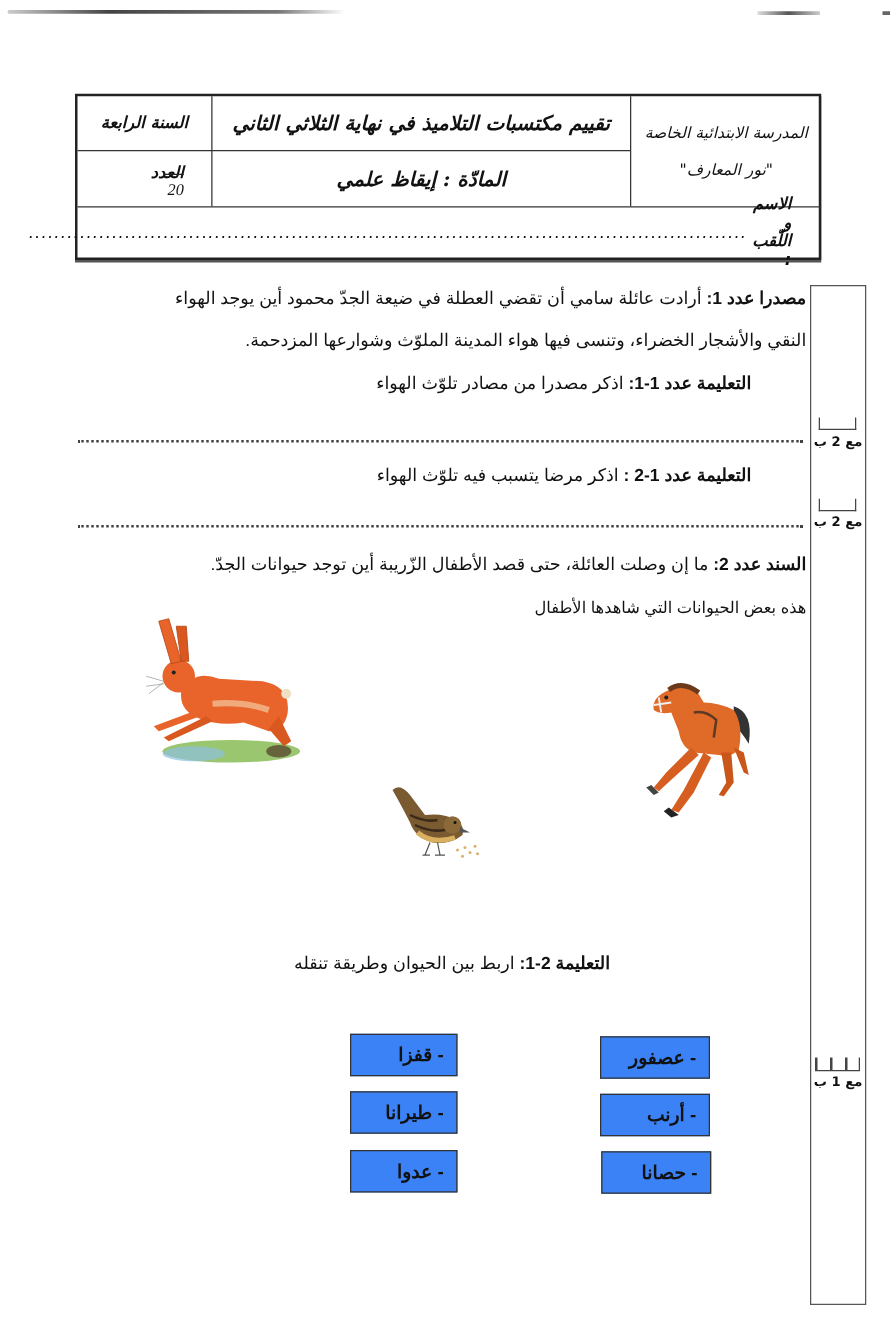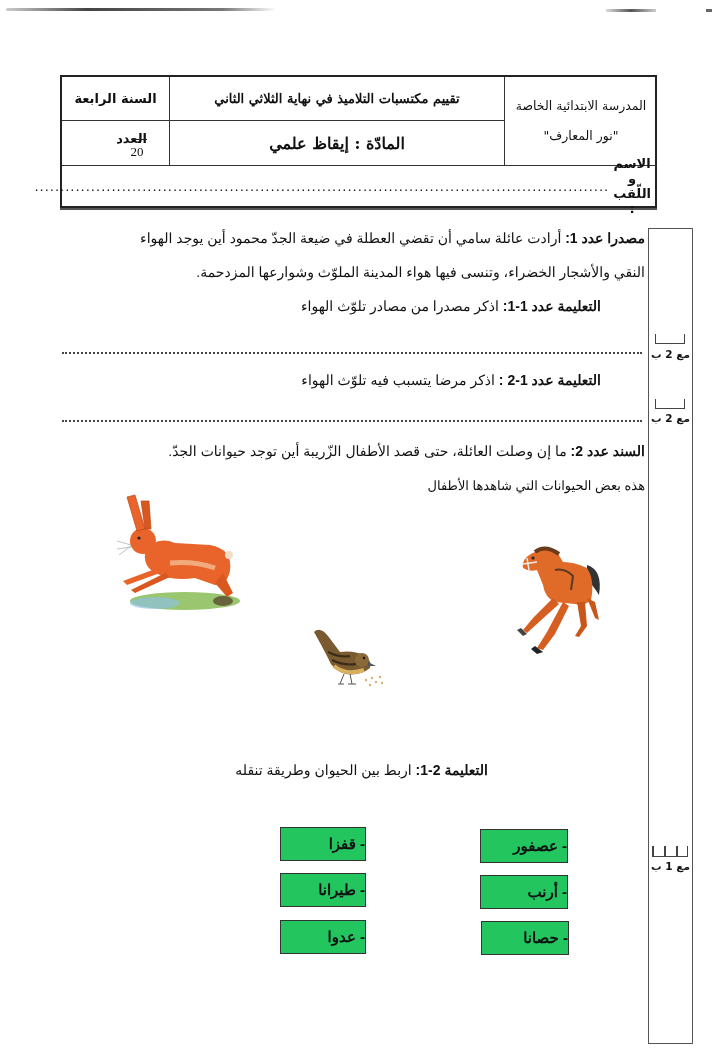--- a/index.html
+++ b/index.html
@@ -11,51 +11,51 @@
   .abs { position: absolute; }
   .scan-top { left: 6px; top: 8px; width: 270px; height: 3px;
     background: linear-gradient(90deg, #ccc, #444 30%, #777 80%, #fff); border-radius: 2px; }
   .scan-top2 { left: 606px; top: 9px; width: 50px; height: 3px; background: linear-gradient(90deg,#ddd,#555,#ccc); }
   .scan-top3 { left: 706px; top: 9px; width: 6px; height: 3px; background:#666; }
 
   
   .hdr { left: 60px; top: 75px; width: 597px; height: 133px;
     border: 2px solid #222; box-shadow: 0 2px 0 #555; box-sizing: border-box; direction: rtl; }
   .cell { position: absolute; box-sizing: border-box; display: flex; align-items: center; justify-content: center;
-    text-align: center; direction: rtl; }
+    direction: rtl; font-style: italic; }
   .vline { position: absolute; width: 1px; background: #333; }
   .hline { position: absolute; height: 1px; background: #333; }
   .school { font-size: 12.5px; line-height: 30px; flex-direction: column; }
-  .title-main { font-family: "DejaVu Serif", "Liberation Serif", serif; font-weight: bold; font-size: 13px; letter-spacing: 0; }
+  .title-main { font-family: "DejaVu Serif", "Liberation Serif", serif; font-weight: bold; font-size: 16px; letter-spacing: 0; }
   .year { font-weight: bold; font-size: 13px; }
   .subject { font-family: "DejaVu Serif", "Liberation Serif", serif; font-weight: bold; font-size: 16px; }
   .score { font-weight: bold; font-size: 13px; padding-left: 44px; }
   .fraction { position: absolute; left: 26px; top: 18px; font-family: "Liberation Serif", serif; font-size: 13px; font-weight: normal; margin-left: 39px; }
   .fraction .bar { display: block; width: 16px; height: 1px; background: #222; margin: 0 0 4px 4px; }
-  .namerow { font-size: 13px; font-weight: bold; justify-content: flex-start; padding-right: 6px; }
+  .namerow { font-size: 13px; font-weight: bold; justify-content: flex-start; padding-right: 24px; }
   .namerow .dots { font-weight: normal; letter-spacing: 1px; margin-right: 4px; }
 
   
   .margin-col { left: 648px; top: 228px; width: 45px; height: 816px; border: 1px solid #555; box-sizing: border-box; }
   .bracket { position: absolute; left: 6px; width: 30px; height: 10px; border: 1.5px solid #444; border-top: none; box-sizing: border-box; }
   .bracket3 { position: absolute; left: 3px; width: 36px; height: 10px; border-bottom: 1.5px solid #444; box-sizing: border-box; }
   .bracket3 i { position: absolute; bottom: 0; width: 1.5px; height: 10px; background: #444; }
   .mark { position: absolute; left: 0; width: 43px; text-align: center; font-size: 10.5px; font-weight: bold; direction: rtl; }
 
   
   .para { right: 70px; direction: rtl; text-align: right; font-size: 14px; font-family: "Liberation Sans", sans-serif; white-space: nowrap; }
   .para b { font-weight: bold; }
   .dotted { left: 62px; width: 580px; height: 0; border-top: 2px dotted #444; }
 
   
   .animal { position: absolute; }
 
   
-  .mbox { position: absolute; height: 34px; border: 1.3px solid #333; box-sizing: border-box; background: #22c55e;
-    display: flex; align-items: center; justify-content: flex-start; direction: rtl;
+  .mbox { position: absolute; height: 34px; border: 1.3px solid #333; box-sizing: border-box; background: #3b82f6;
+    display: flex; align-items: center; justify-content: flex-start; padding-right: 10px; direction: rtl;
     font-family: "Liberation Sans", sans-serif; font-size: 15px; font-weight: bold; }
 </style>
 </head>
 <body>
 
 <div class="abs scan-top"></div>
 <div class="abs scan-top2"></div>
 <div class="abs scan-top3"></div>
 
 <div class="abs hdr">

